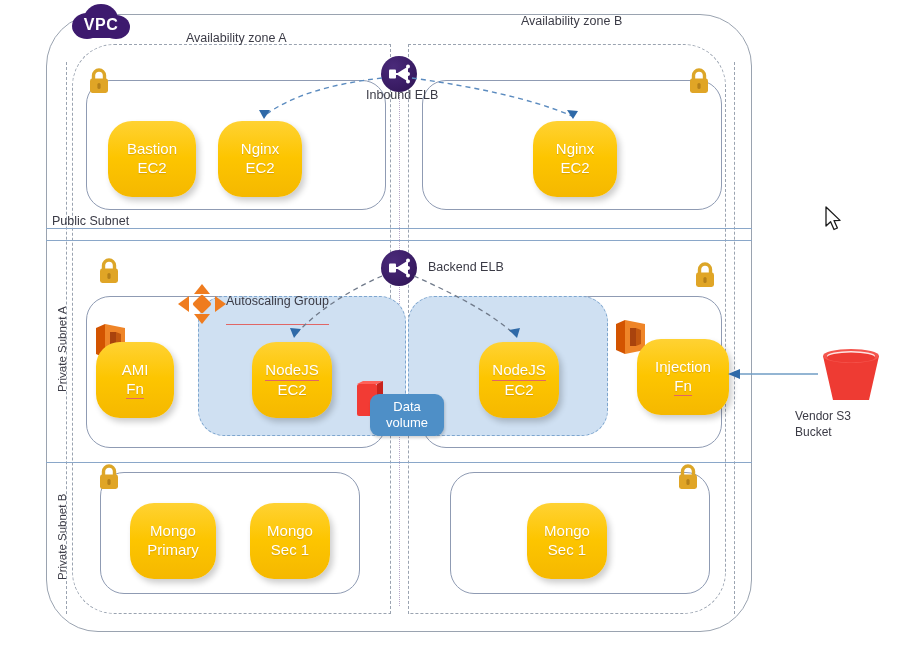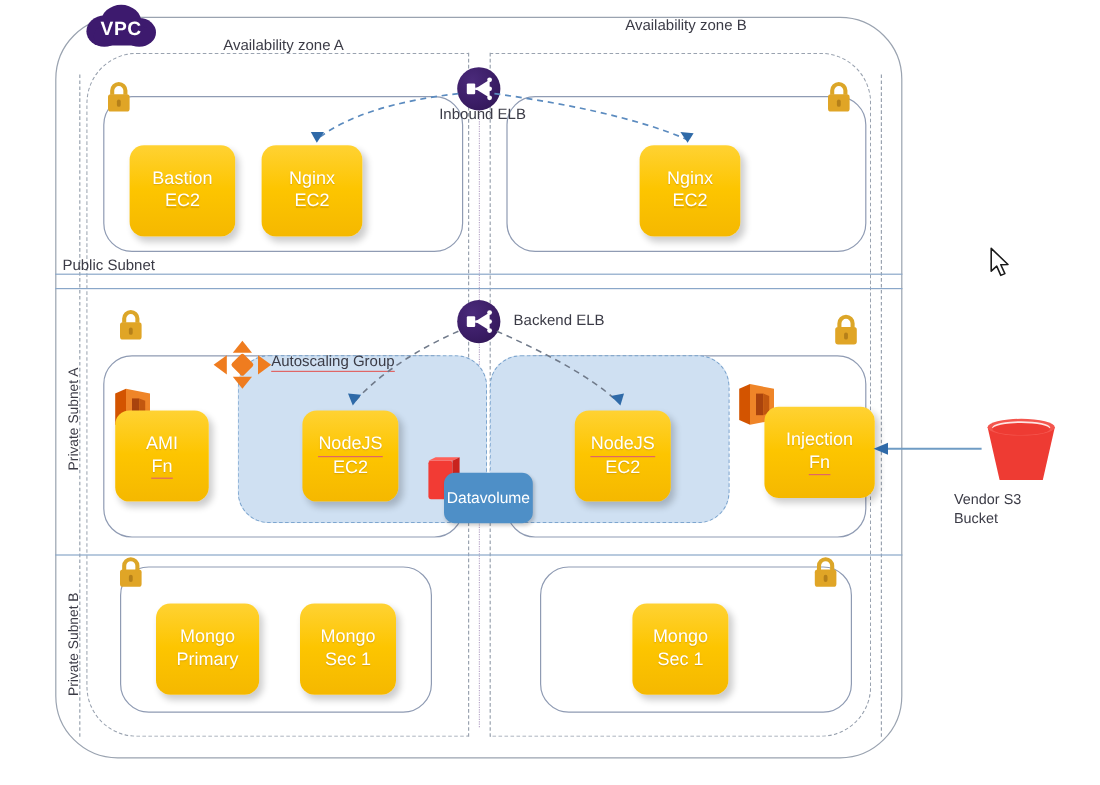--- a/index.html
+++ b/index.html
@@ -44,21 +44,21 @@
   
   .vline-dash {
     border-left: 1.3px dashed #9aa3b0;
   }
   .vline-dot {
     border-left: 1.3px dotted #b9a8c9;
   }
 
   
   .node {
-    border-radius: 12px;
+    border-radius: 24px;
     background: linear-gradient(180deg, #ffd233 0%, #fdc500 48%, #f5b800 100%);
     box-shadow: 3px 4px 6px rgba(0,0,0,0.20);
     display: flex; flex-direction: column;
     align-items: center; justify-content: center;
     color: #ffffff;
     font-size: 15px;
     line-height: 1.25;
     text-shadow: 0 1px 1px rgba(160,110,0,0.35);
     text-align: center;
   }
@@ -104,21 +104,21 @@
   
   .lock { width: 22px; height: 26px; }
 
   
   .datavol {
     border-radius: 9px;
     background: #4e8fc7;
     color: #ffffff;
     font-size: 13px;
     line-height: 1.22;
-    display: flex; flex-direction: row;
+    display: flex; flex-direction: column;
     align-items: center; justify-content: center;
     text-align: center;
     box-shadow: 1px 2px 3px rgba(0,0,0,0.18);
   }
 
   
   .s3lbl {
     color: #3b3b46; font-size: 12px; text-align: left;
     line-height: 1.3; width: 110px;
   }
@@ -246,21 +246,21 @@
     <svg width="52" height="44" viewBox="0 0 52 44">
       <g fill="#ef7c1f">
         <path d="M26 2 L34 12 L18 12 Z"></path>
         <path d="M26 42 L34 32 L18 32 Z"></path>
         <path d="M2 22 L13 14 L13 30 Z"></path>
         <path d="M50 22 L39 14 L39 30 Z"></path>
         <rect x="19" y="15" width="14" height="14" rx="2" transform="rotate(45 26 22)"></rect>
       </g>
     </svg>
   </div>
-  <div class="abs lbl-asg" style="left:226px; top:294px; border-bottom:1.5px solid #e06666; padding-bottom:1px;">Autoscaling Group</div>
+  <div class="abs lbl-asg" style="left:226px; top:294px; border-bottom:1.5px solid #e06666; padding-bottom:16px;">Autoscaling Group</div>
 
   <div class="abs" style="left:93px; top:322px;">
     <svg width="36" height="40" viewBox="0 0 36 40">
       <path d="M3 6 L12 2 L12 36 L3 32 Z" fill="#d35400"></path>
       <path d="M12 2 L32 6 L32 32 L12 36 Z" fill="#ef8528"></path>
       <path d="M17 10 L23 10 L23 28 L17 28 Z" fill="#a9430d"></path>
       <path d="M23 10 L28 12 L28 26 L23 28 Z" fill="#c2570f"></path>
     </svg>
   </div>
   <div class="abs node" style="left:96px; top:342px; width:78px; height:76px;">

